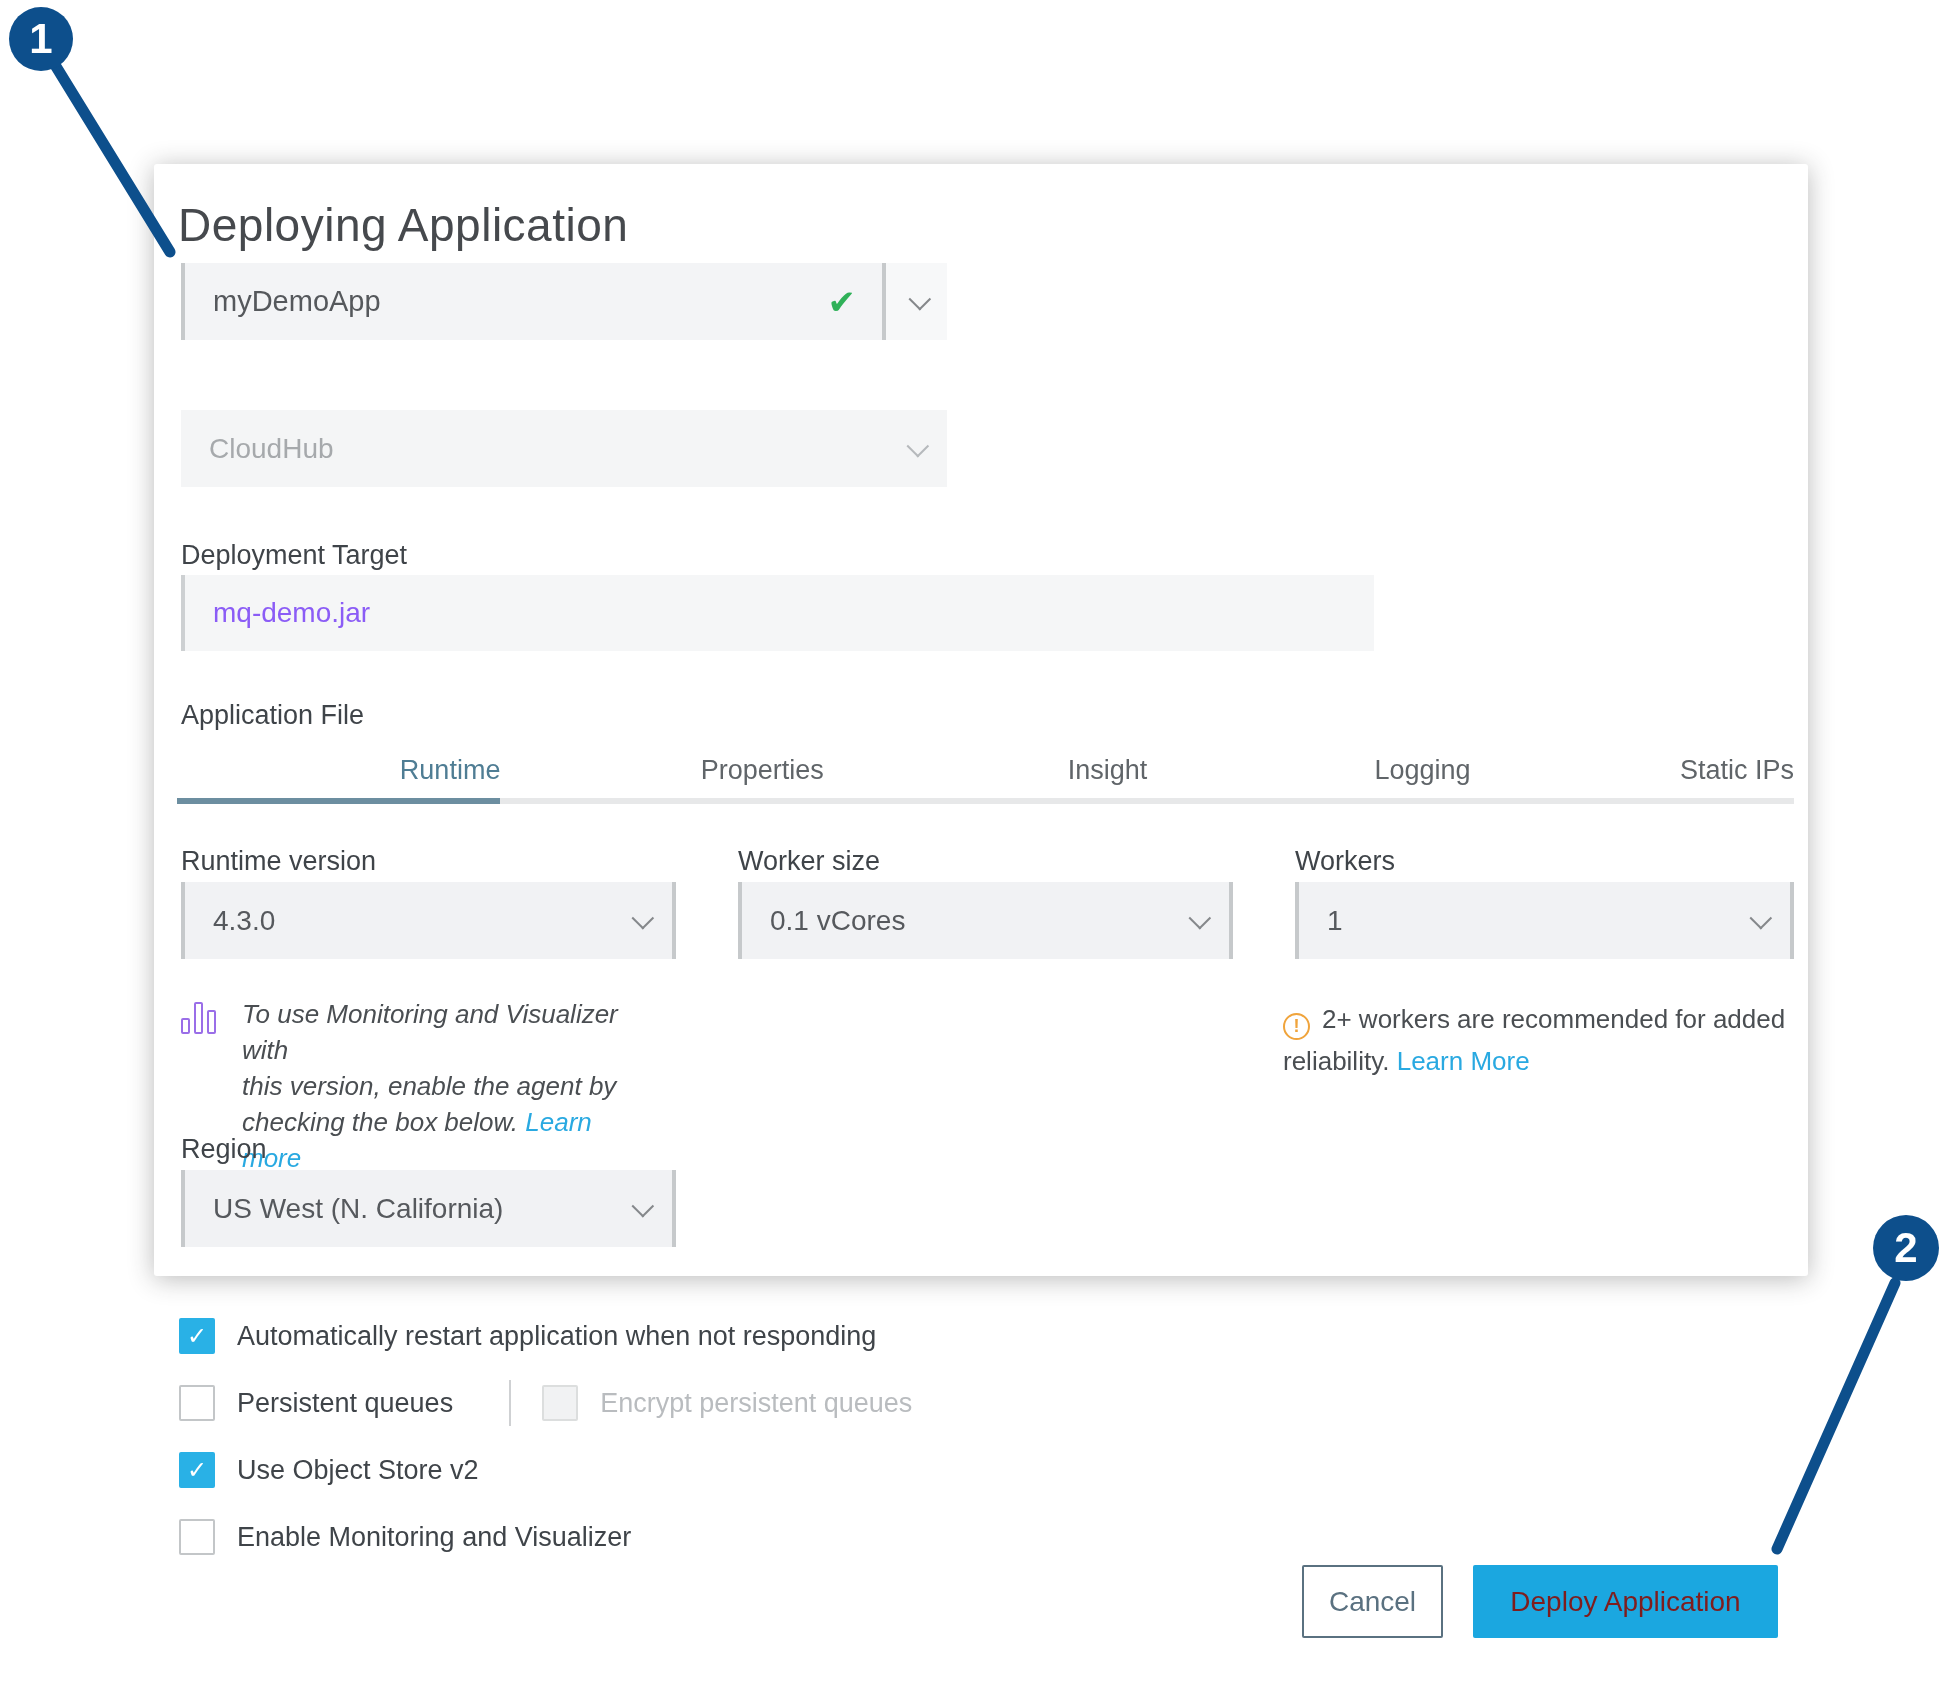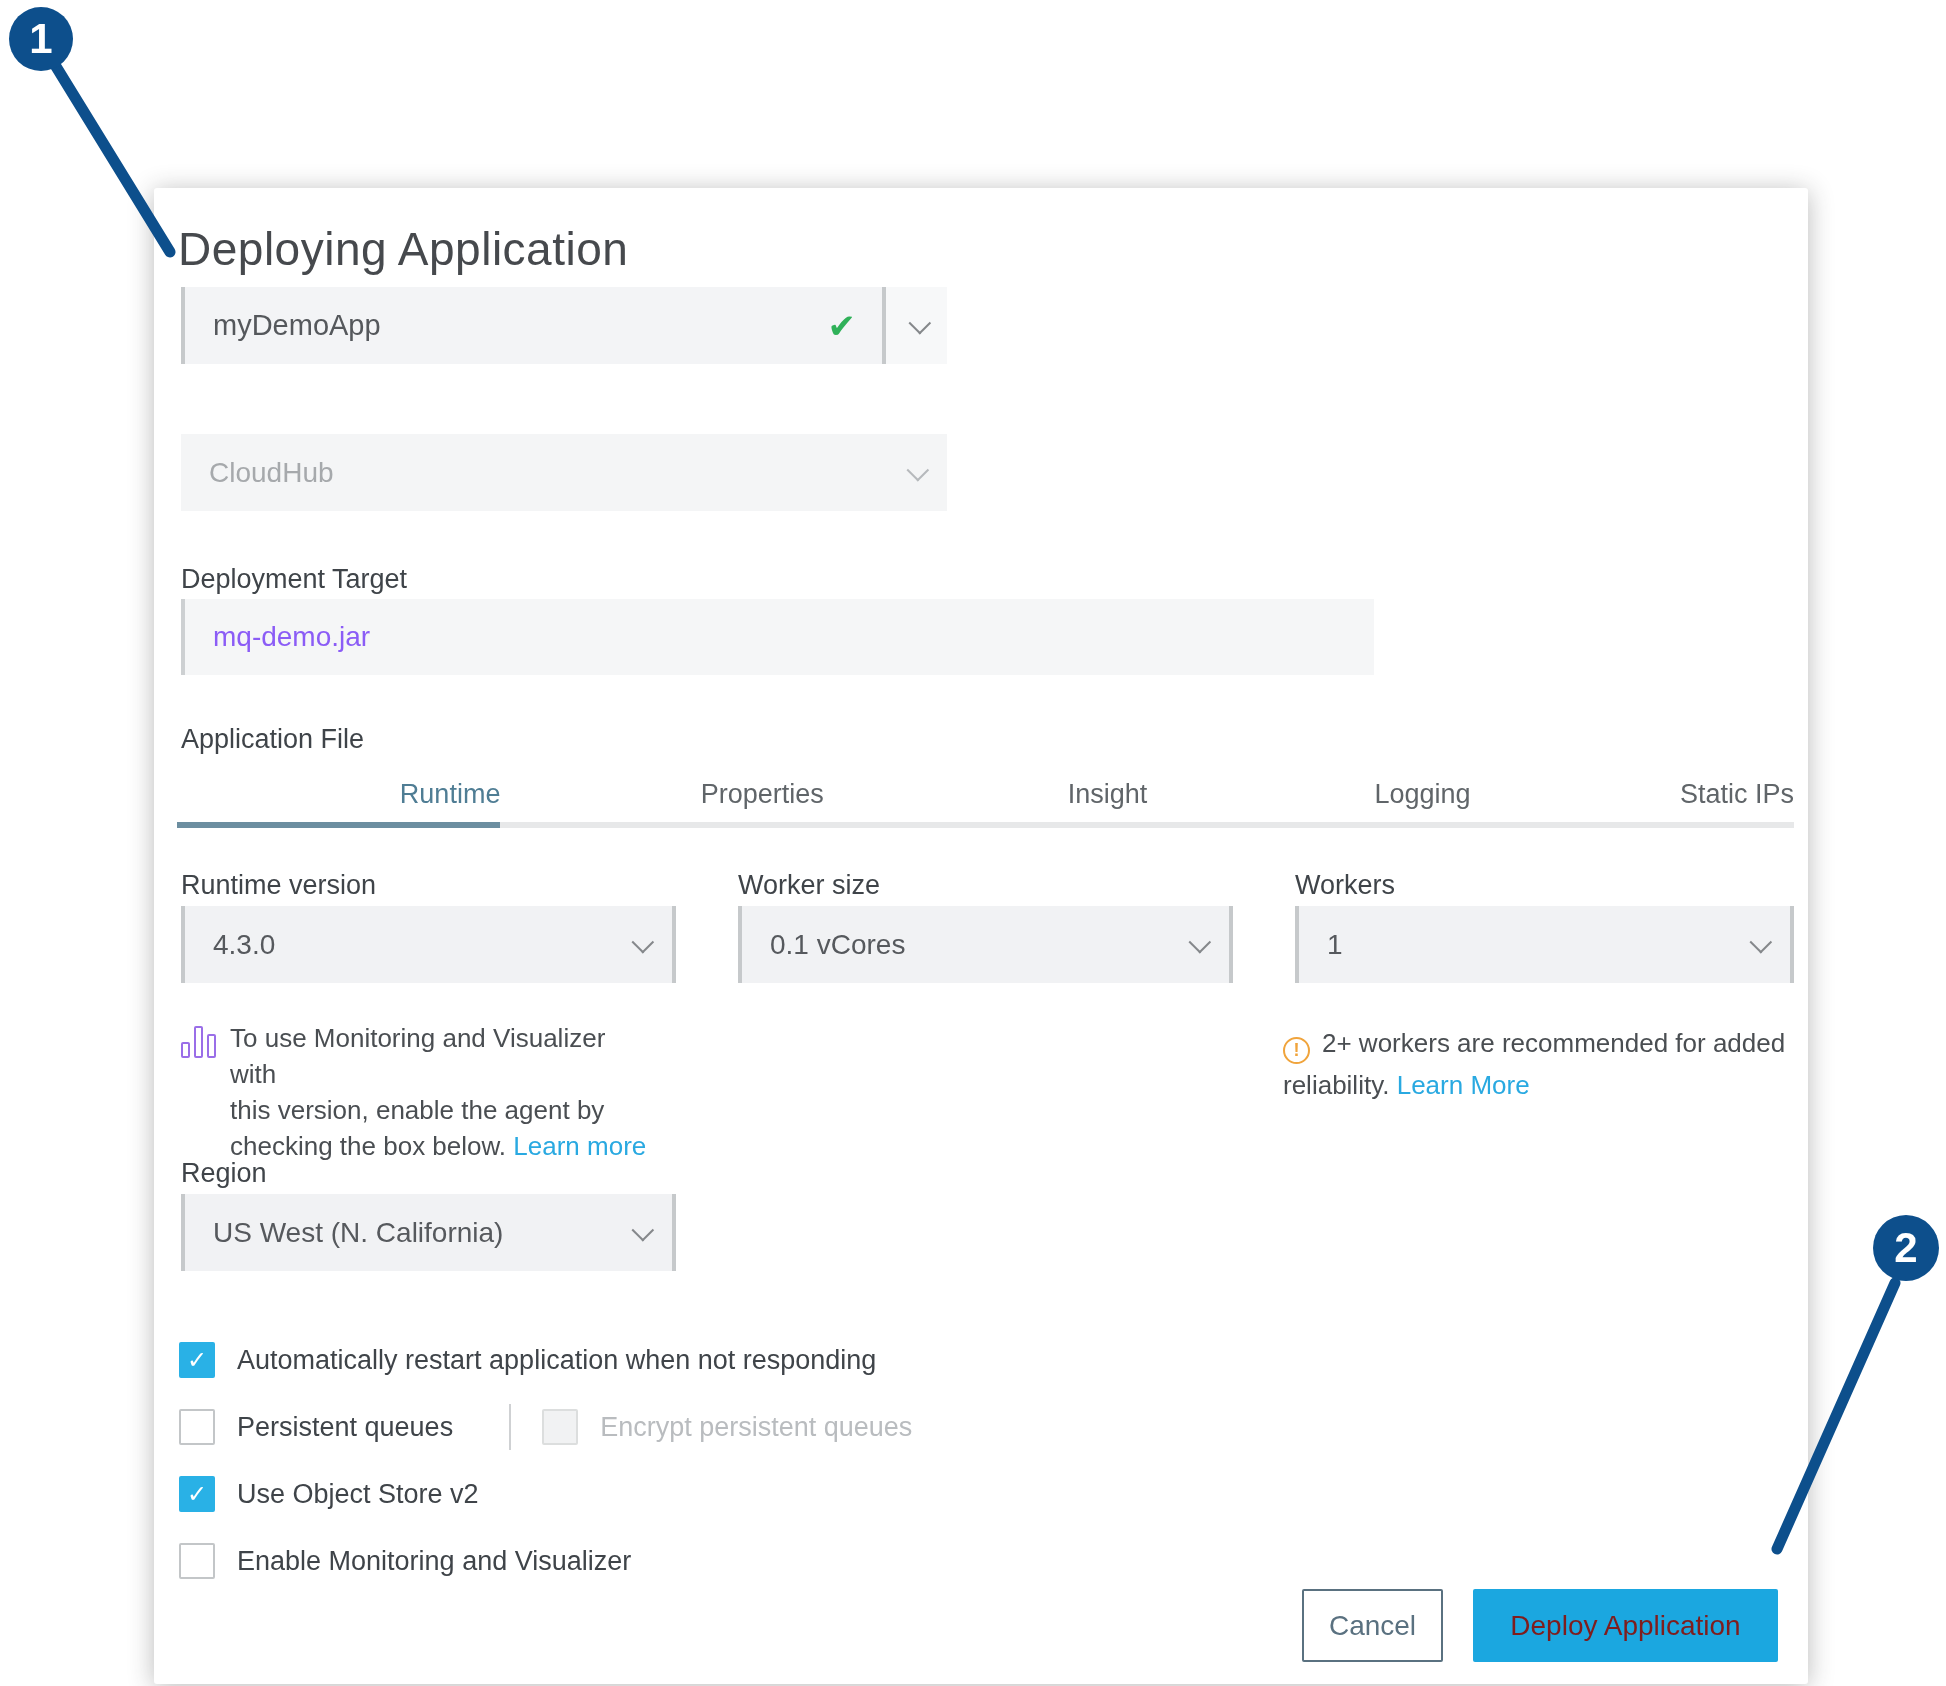--- a/index.html
+++ b/index.html
@@ -11,26 +11,25 @@
   #canvas {
     position:relative;
     width:1946px; height:1686px;
     background:#ffffff;
     overflow:hidden;
   }
 
   
   .dialog {
     position:absolute; left:154px; top:164px;
-    width:1654px; height:1496px;
+    width:1654px; height:1112px;
     background:#ffffff;
     border-radius:3px;
     box-shadow:0 3px 26px rgba(40,40,40,.32);
     z-index:1;
-    margin-top:24px;
   }
   .dlg-title {
     position:absolute; left:24px; top:34px;
     font-size:46px; font-weight:300; color:#46494d; letter-spacing:.5px;
   }
 
   
   .name-combo { position:absolute; left:27px; top:99px; height:77px; display:flex; }
   .name-main {
     width:701px; height:77px;
@@ -78,22 +77,22 @@
   .tabs { position:absolute; left:23px; top:584px; width:1617px; }
   .tab-row { display:flex; height:50px; }
   .tab { flex:1; text-align:right; font-size:27px; color:#606569; line-height:44px; cursor:default; }
   .tab.active { color:#4f7d94; }
   .tab-underline { position:relative; height:6px; background:#e7e8e9; }
   .tab-underline .active-seg { position:absolute; left:0; top:0; width:20%; height:6px; background:#6c8ea0; }
 
   
   .viz-note {
     position:absolute; left:27px; top:832px; width:470px;
-    display:flex; gap:14px;
-    font-size:26px; line-height:36px; color:#4a4e52;
+    display:flex; gap:26px;
+    font-size:26px; line-height:36px; color:#4a4e52;font-style:italic;
   }
   .bars-icon { display:flex; align-items:flex-end; gap:4px; height:34px; margin-top:4px; }
   .bars-icon i { display:block; width:9px; border:2px solid #9a6ee8; border-radius:2px; background:#fff; }
   .bars-icon .b1 { height:16px; } .bars-icon .b2 { height:32px; } .bars-icon .b3 { height:24px; }
   .note-line { display:block; }
   .link { color:#29a9e1; cursor:pointer; }
 
   .warn-note {
     position:absolute; left:1129px; top:834px; width:520px;
     font-size:26px; line-height:42px; color:#4a4e52;

